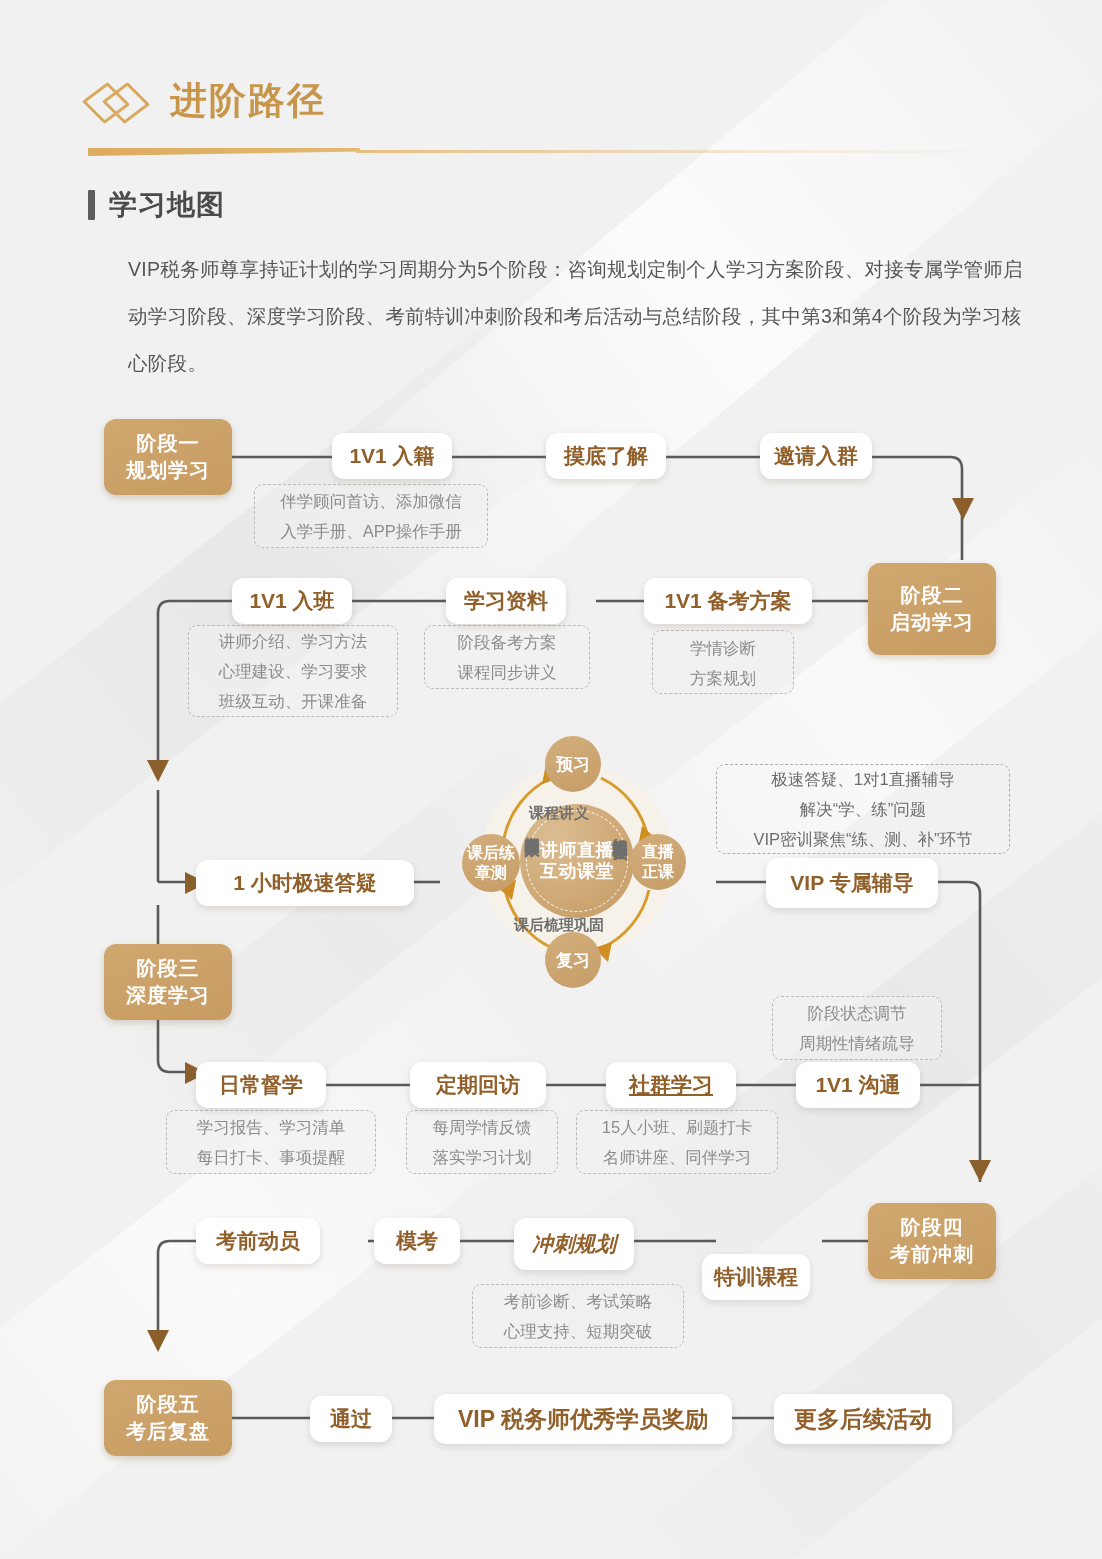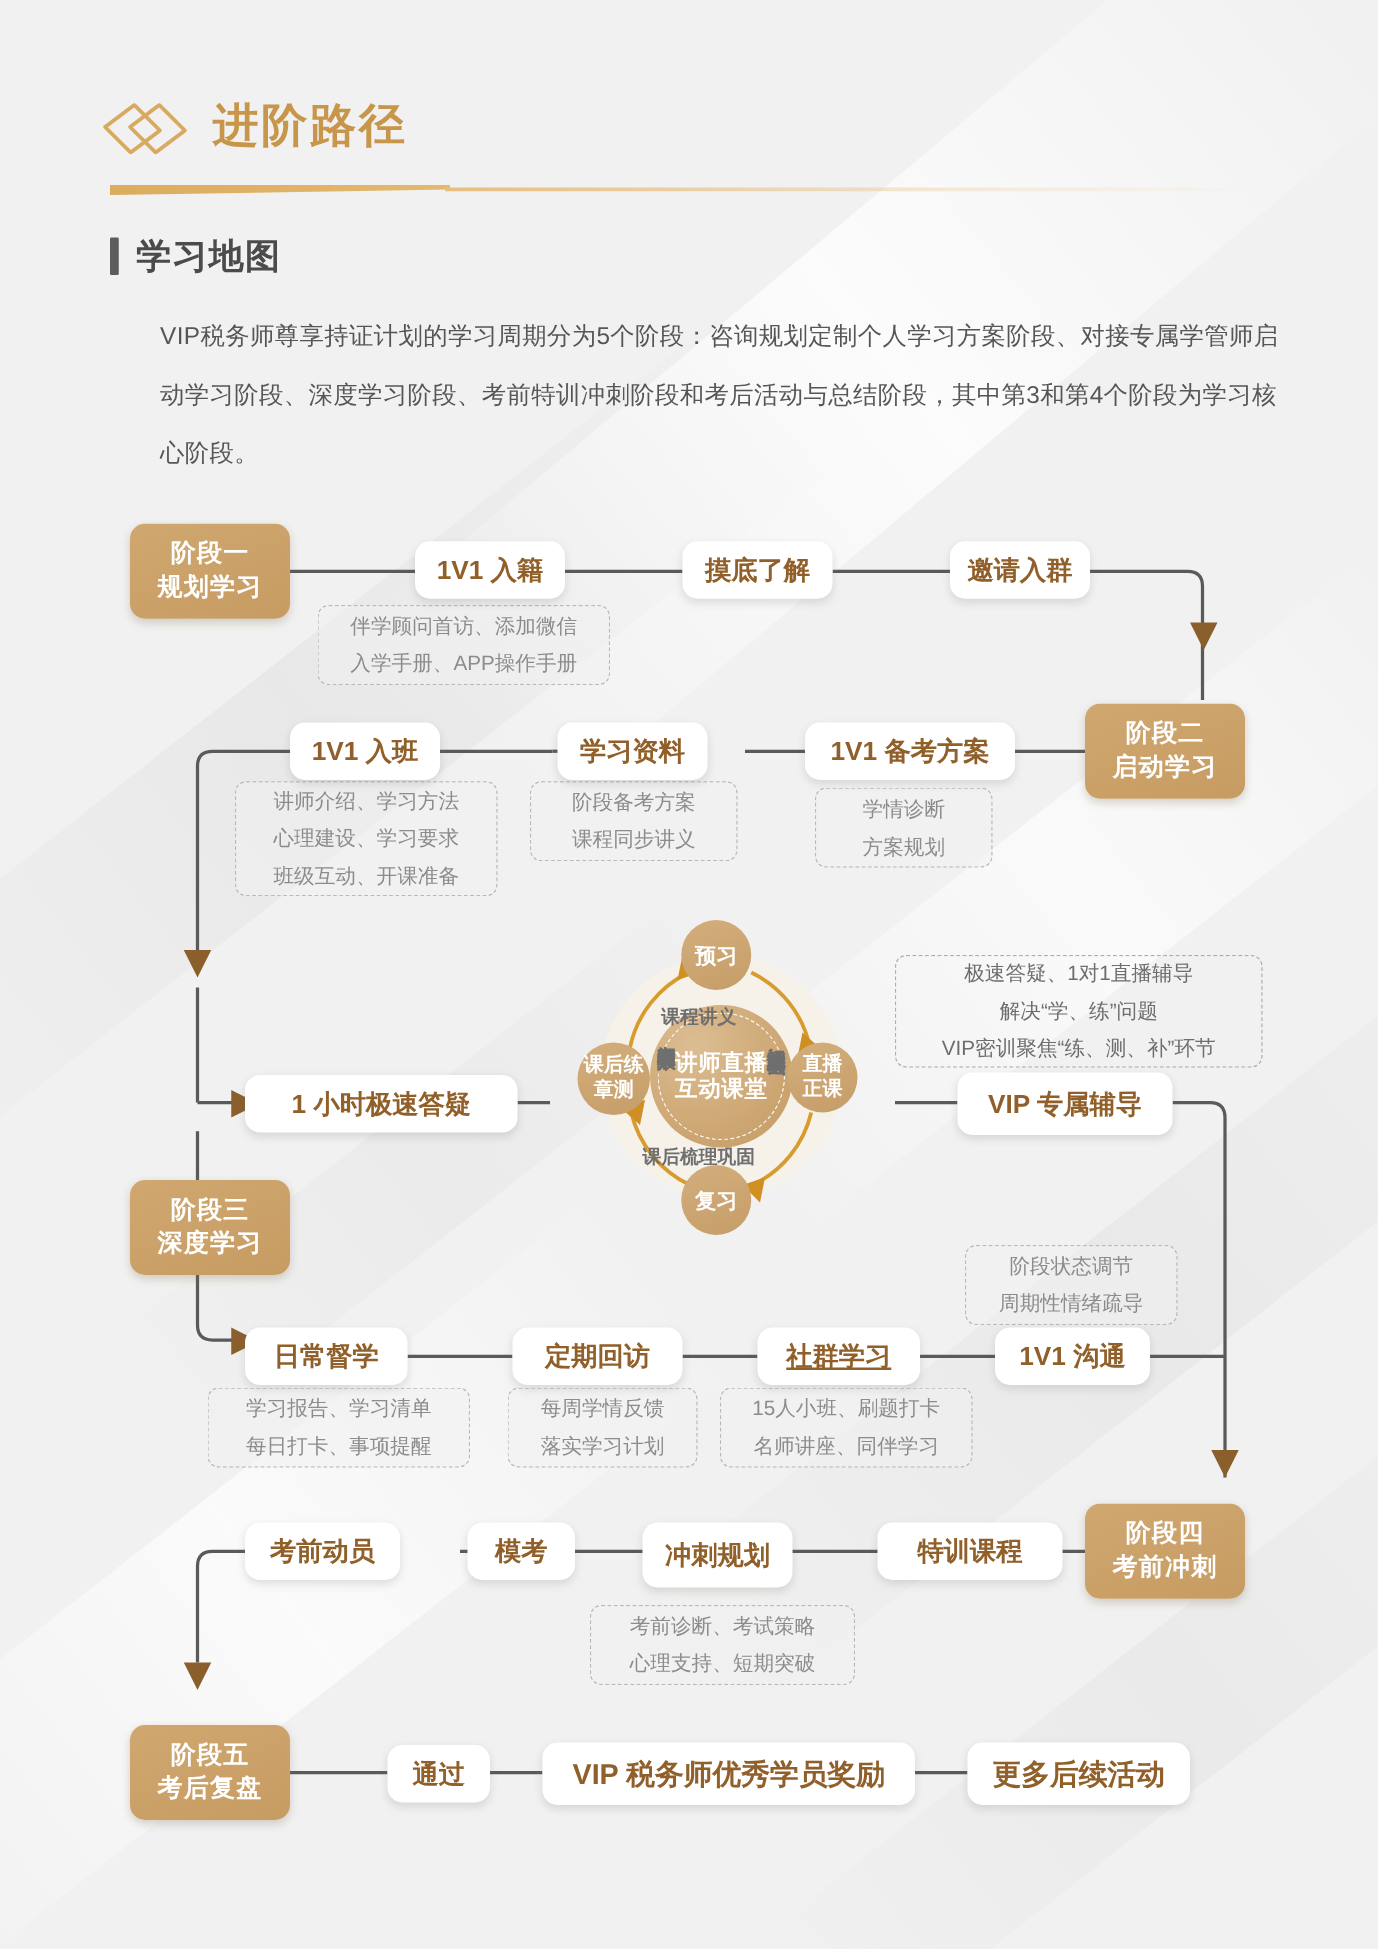--- a/index.html
+++ b/index.html
@@ -164,21 +164,21 @@
       <polygon points="185,1062 185,1084 207,1073"></polygon>
       <polygon points="969,1160 991,1160 980,1182"></polygon>
       <polygon points="147,1330 169,1330 158,1352"></polygon>
     </g>
   </svg>
 
   <div class="stage" style="left:104px;top:419px;width:128px;height:76px;">
     <div><span>阶段一</span><br>
     <span>规划学习</span></div>
   </div>
-  <div class="stage" style="left:868px;top:563px;width:128px;height:76px;">
+  <div class="stage" style="left:868px;top:563px;width:128px;height:92px;">
     <div><span>阶段二</span><br>
     <span>启动学习</span></div>
   </div>
   <div class="stage" style="left:104px;top:944px;width:128px;height:76px;">
     <div><span>阶段三</span><br>
     <span>深度学习</span></div>
   </div>
   <div class="stage" style="left:868px;top:1203px;width:128px;height:76px;">
     <div><span>阶段四</span><br>
     <span>考前冲刺</span></div>
@@ -283,22 +283,22 @@
     <div>15人小班、刷题打卡</div>
     <div>名师讲座、同伴学习</div>
   </div>
   <div class="dbox" style="left:772px;top:996px;width:168px;height:62px;">
     <div>阶段状态调节</div>
     <div>周期性情绪疏导</div>
   </div>
 
   <div class="node t18" style="left:196px;top:1218px;width:124px;height:46px;">考前动员</div>
   <div class="node t18" style="left:374px;top:1218px;width:86px;height:46px;">模考</div>
-  <div class="node t18" style="left:514px;top:1218px;width:120px;height:52px;">冲刺规划</div>
-  <div class="node t18" style="left:702px;top:1218px;width:148px;height:46px;">特训课程</div>
+  <div class="node t18" style="left:514px;top:1218px;width:120px;height:52px;font-style:italic;">冲刺规划</div>
+  <div class="node t18" style="left:702px;top:1254px;width:108px;height:46px;">特训课程</div>
 
   <div class="dbox" style="left:472px;top:1284px;width:210px;height:62px;">
     <div>考前诊断、考试策略</div>
     <div>心理支持、短期突破</div>
   </div>
 
   <div class="node t18" style="left:310px;top:1396px;width:82px;height:46px;">通过</div>
   <div class="node" style="left:434px;top:1394px;width:298px;height:50px;font-size:23px;">VIP 税务师优秀学员奖励</div>
   <div class="node" style="left:774px;top:1394px;width:178px;height:50px;font-size:23px;">更多后续活动</div>
 

